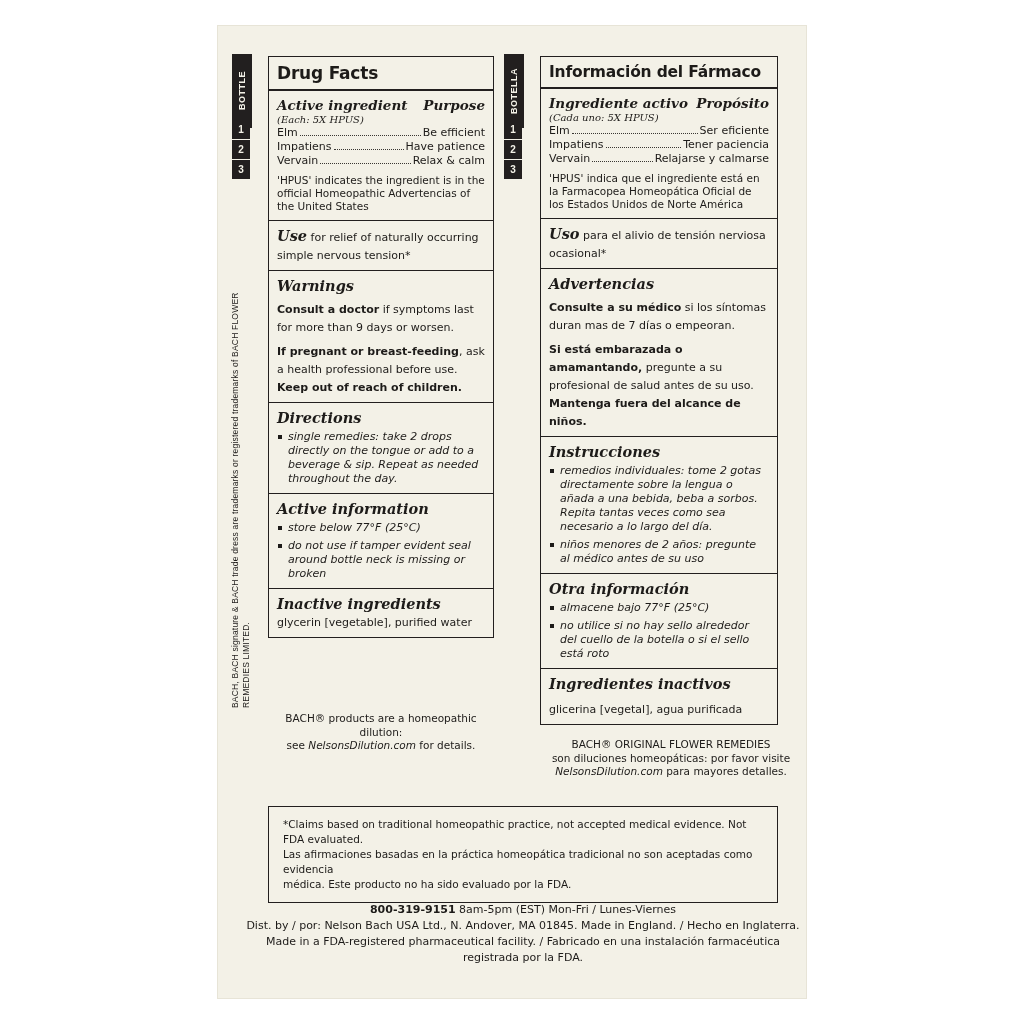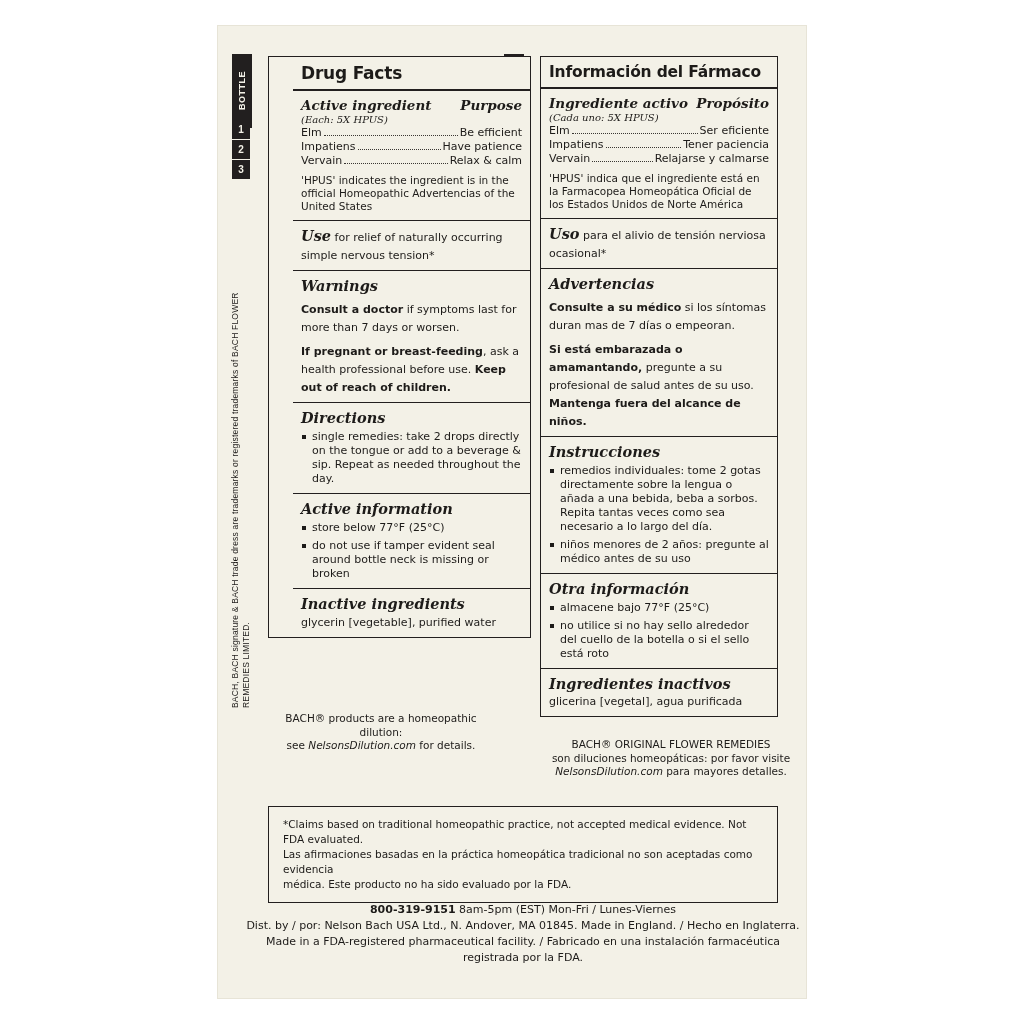--- a/index.html
+++ b/index.html
@@ -70,21 +70,21 @@
   }
 
   .panel {
     position: absolute;
     top: 56px;
     border: 1.5px solid #221f1f;
     background: #f3f1e7;
     color: #1d1b19;
     box-sizing: border-box;
   }
-  .panel-en { left: 268px; width: 263px; padding-left: 24px; }
+  .panel-en { left: 268px; width: 226px; }
   .panel-es { left: 540px; width: 238px; }
 
   .sec {
     border-bottom: 1px solid #221f1f;
     padding: 6px 8px 7px 8px;
   }
   .sec:last-child { border-bottom: none; }
 
   .title {
     font-family: "DejaVu Sans", sans-serif;
@@ -155,20 +155,21 @@
     margin: 3px 0 0 0;
     padding: 0 0 0 11px;
     list-style: none;
   }
   ul.bul li {
     font-size: 11px;
     line-height: 14px;
     position: relative;
     margin-top: 4px;
     font-family: "DejaVu Sans", sans-serif;
+    font-style: italic;
   }
   ul.bul li:first-child { margin-top: 1px; }
   ul.bul li::before {
     content: "";
     position: absolute;
     left: -10px;
     top: 5px;
     width: 4px;
     height: 4px;
     background: #1d1b19;
@@ -261,21 +262,21 @@
       <div class="hpus">'HPUS' indicates the ingredient is in the official Homeopathic Advertencias of the United States</div>
     </div>
 
     <div class="sec">
       <span class="hdr">Use</span><span class="body-inline"> for relief of naturally occurring simple nervous tension*</span>
     </div>
 
     <div class="sec">
       <div class="hdr">Warnings</div>
       <div class="para first">
-        <span class="body-inline bold">Consult a doctor</span><span class="body-inline"> if symptoms last for more than 7 days or worsen.</span>
+        <span class="body-inline bold">Consult a doctor</span><span class="body-inline"> if symptoms last for more than 9 days or worsen.</span>
       </div>
       <div class="para">
         <span class="body-inline bold">If pregnant or breast-feeding</span><span class="body-inline">, ask a health professional before use. </span><span class="body-inline bold">Keep out of reach of children.</span>
       </div>
     </div>
 
     <div class="sec">
       <div class="hdr">Directions</div>
       <ul class="bul">
         <li>single remedies: take 2 drops directly on the tongue or add to a beverage &amp; sip. Repeat as needed throughout the day.</li>
@@ -355,21 +356,21 @@
     <div class="sec">
       <div class="hdr">Otra información</div>
       <ul class="bul">
         <li>almacene bajo 77°F (25°C)</li>
         <li>no utilice si no hay sello alrededor del cuello de la botella o si el sello está roto</li>
       </ul>
     </div>
 
     <div class="sec">
       <div class="hdr">Ingredientes inactivos</div>
-      <div class="body" style="margin-top:2px;">glicerina [vegetal], agua purificada</div>
+      <div class="body" style="margin-top:10px;">glicerina [vegetal], agua purificada</div>
     </div>
   </div>
 
   <div class="dilution" style="left:548px; top:738px; width:246px;">
     <div>BACH® ORIGINAL FLOWER REMEDIES</div>
     <div>son diluciones homeopáticas: por favor visite</div>
     <div><em>NelsonsDilution.com</em><span> para mayores detalles.</span></div>
   </div>
 
   <div class="footer-box">

